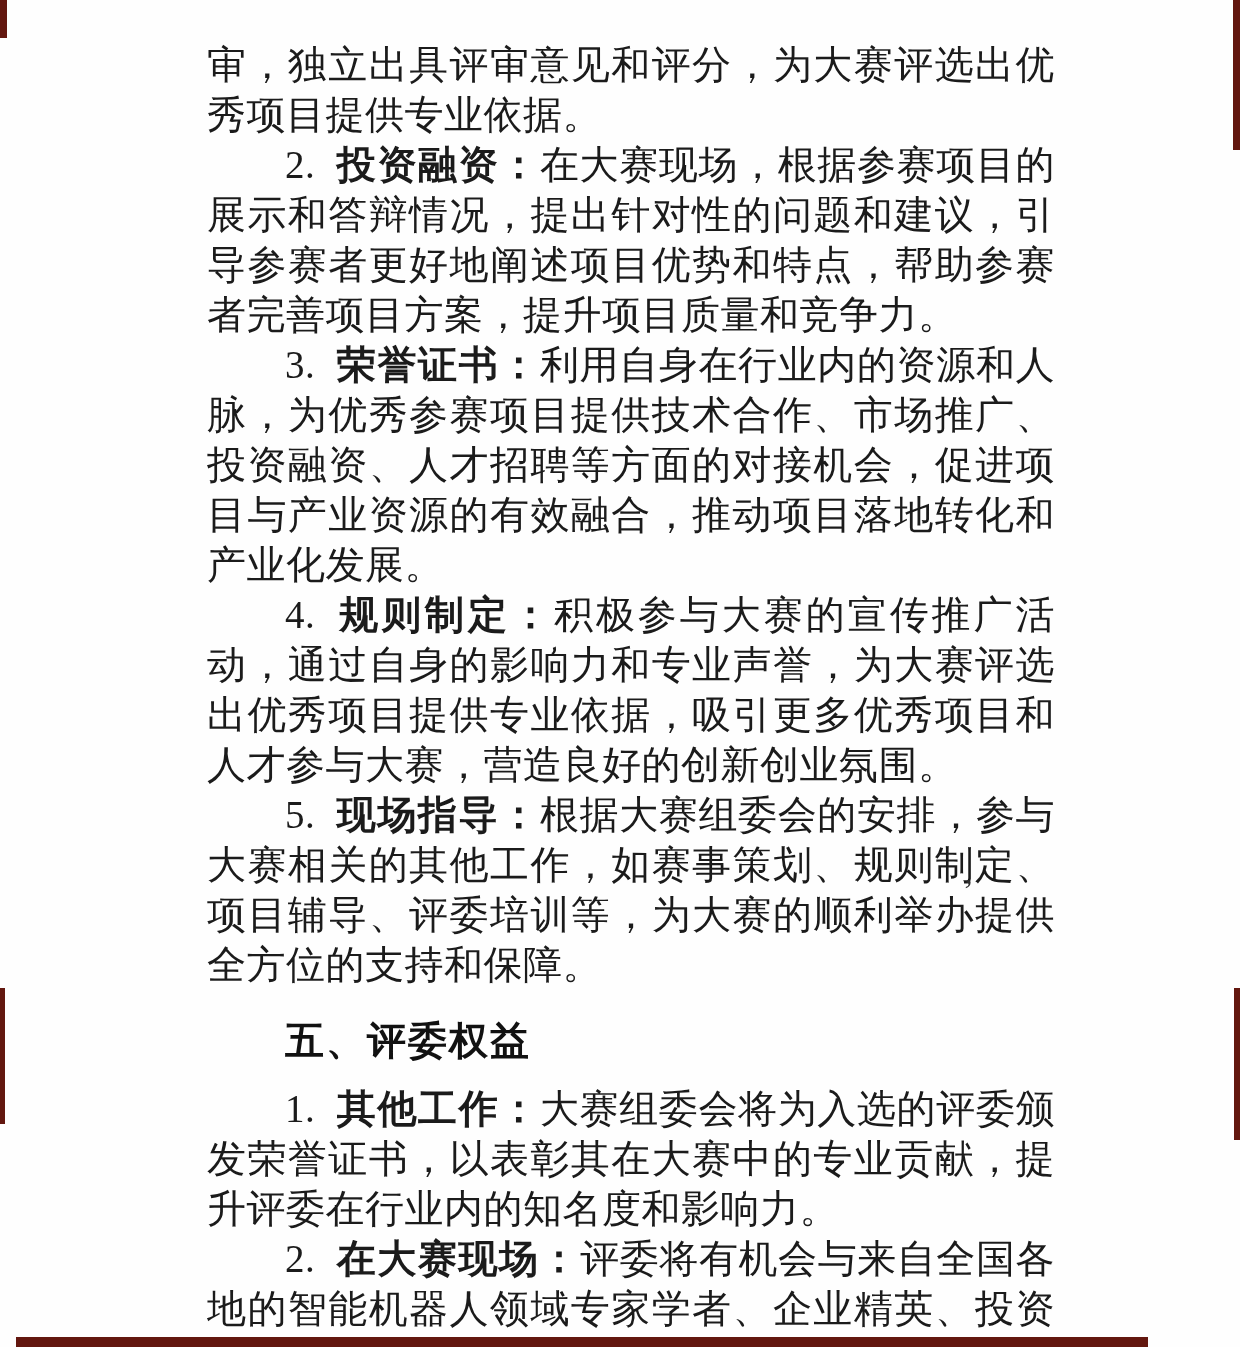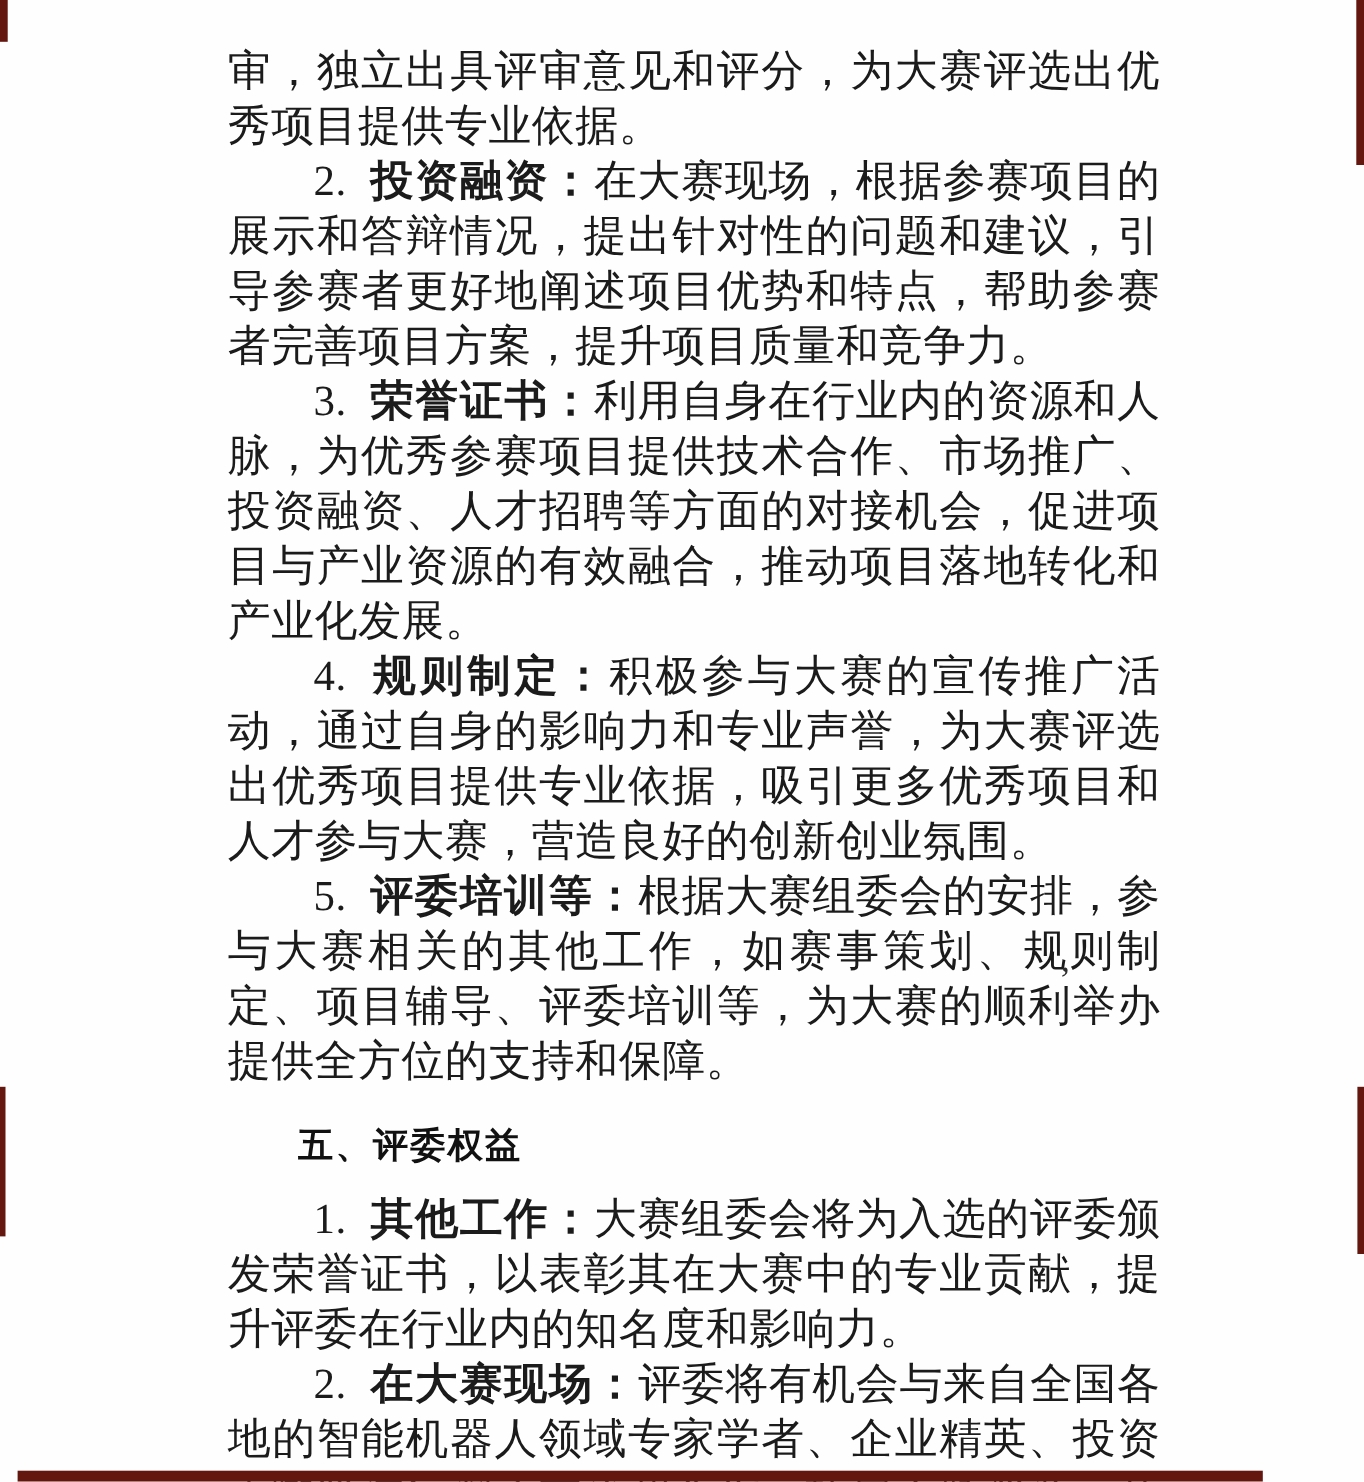--- a/index.html
+++ b/index.html
@@ -30,21 +30,21 @@
     margin-right: 0.55em;
   }
   .label {
     font-weight: 700;
     font-family: "Liberation Sans", "DejaVu Sans", sans-serif;
     letter-spacing: 1.5px;
   }
   h2.section-heading {
     margin: 26px 0 18px 0;
     text-indent: 2em;
-    font-size: 32px;
+    font-size: 39px;
     line-height: 50px;
     font-weight: 700;
     font-family: "Liberation Sans", "DejaVu Sans", sans-serif;
     letter-spacing: 2px;
     color: #111;
   }
   
   .artifact { position: absolute; background: #63170f; }
   .artifact.tl   { left: 0; top: 0; width: 7px; height: 38px; }
   .artifact.rt   { right: 0; top: 0; width: 7px; height: 150px; }
@@ -67,21 +67,21 @@
   <div class="textblock">
 
     <p class="para"><span>审，独立出具评审意见和评分，为大赛评选出优秀项目提供专业依据。</span></p>
 
     <p class="para indent"><span class="num">2.</span><span class="label">投资融资：</span><span>在大赛现场，根据参赛项目的展示和答辩情况，提出针对性的问题和建议，引导参赛者更好地阐述项目优势和特点，帮助参赛者完善项目方案，提升项目质量和竞争力。</span></p>
 
     <p class="para indent"><span class="num">3.</span><span class="label">荣誉证书：</span><span>利用自身在行业内的资源和人脉，为优秀参赛项目提供技术合作、市场推广、投资融资、人才招聘等方面的对接机会，促进项目与产业资源的有效融合，推动项目落地转化和产业化发展。</span></p>
 
     <p class="para indent"><span class="num">4.</span><span class="label">规则制定：</span><span>积极参与大赛的宣传推广活动，通过自身的影响力和专业声誉，为大赛评选出优秀项目提供专业依据，吸引更多优秀项目和人才参与大赛，营造良好的创新创业氛围。</span></p>
 
-    <p class="para indent"><span class="num">5.</span><span class="label">评委培训等：</span><span>根据大赛组委会的安排，参与大赛相关的其他工作，如赛事策划、规则制定、项目辅导、评委培训等，为大赛的顺利举办提供全方位的支持和保障。</span></p>
+    <p class="para indent"><span class="num">5.</span><span class="label">现场指导：</span><span>根据大赛组委会的安排，参与大赛相关的其他工作，如赛事策划、规则制定、项目辅导、评委培训等，为大赛的顺利举办提供全方位的支持和保障。</span></p>
 
     <h2 class="section-heading">五、评委权益</h2>
 
     <p class="para indent"><span class="num">1.</span><span class="label">其他工作：</span><span>大赛组委会将为入选的评委颁发荣誉证书，以表彰其在大赛中的专业贡献，提升评委在行业内的知名度和影响力。</span></p>
 
     <p class="para indent"><span class="num">2.</span><span class="label">在大赛现场：</span><span>评委将有机会与来自全国各地的智能机器人领域专家学者、企业精英、投资大咖等进行深入交流和合作，拓展人脉资源，获取行业前沿信息和最新动态，共同推动智能机器人产业的发展。</span></p>
 
   </div>
 
   <span class="stray-mark">’</span>

